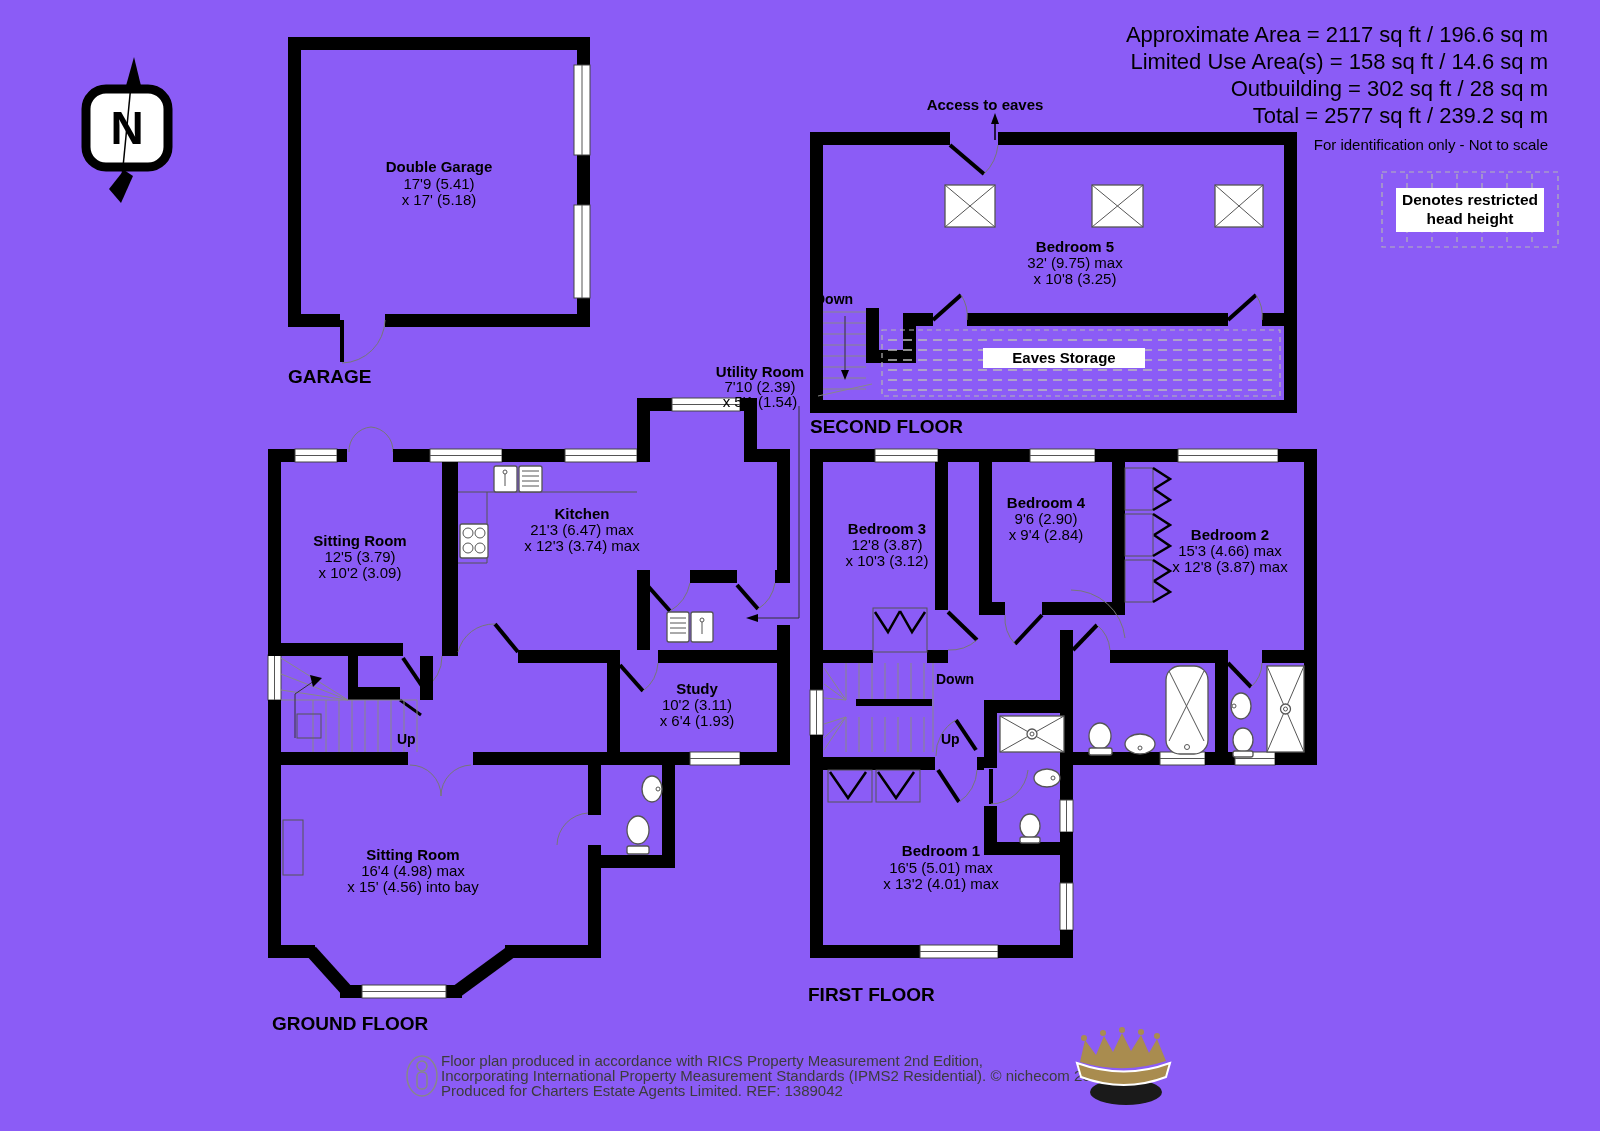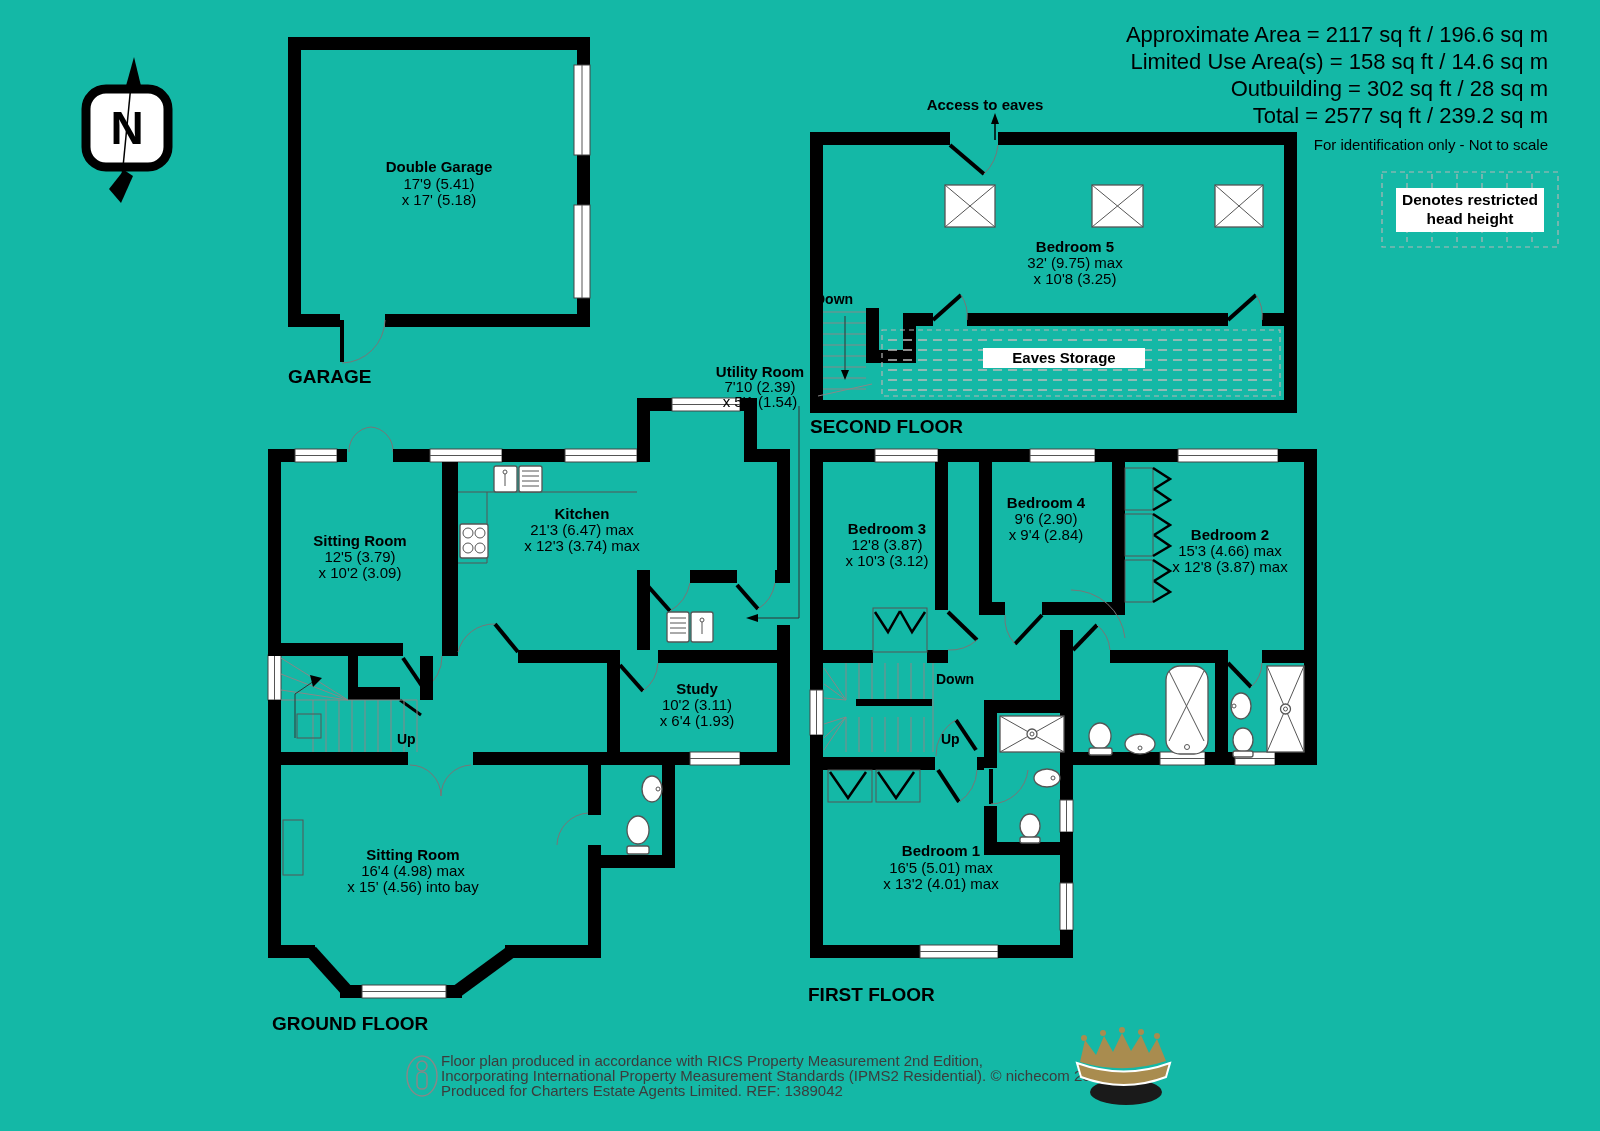--- a/index.html
+++ b/index.html
@@ -1,16 +1,16 @@
 <!DOCTYPE html>
 <html><head>
 <meta charset="utf-8">
 <style>
   html,body{margin:0;padding:0;background:#fff}
-  .page{width:1600px;height:1131px;position:relative;background:#14b8a6}
+  .page{width:1600px;height:1131px;position:relative;background:#8b5cf6}
   svg{display:block}
   text{font-family:"Liberation Sans",sans-serif;fill:#000}
   .wall{fill:#000;stroke:none}
   .win{fill:#fff;stroke:#444;stroke-width:1}
   .thin{fill:none;stroke:#555;stroke-width:1}
   .arc{fill:none;stroke:#777;stroke-width:1}
   .leaf{stroke:#000;stroke-width:4;fill:none}
   .leaf3{stroke:#000;stroke-width:3;fill:none}
   .fix{fill:#fff;stroke:#555;stroke-width:1.3}
   .fixl{fill:none;stroke:#555;stroke-width:1}

